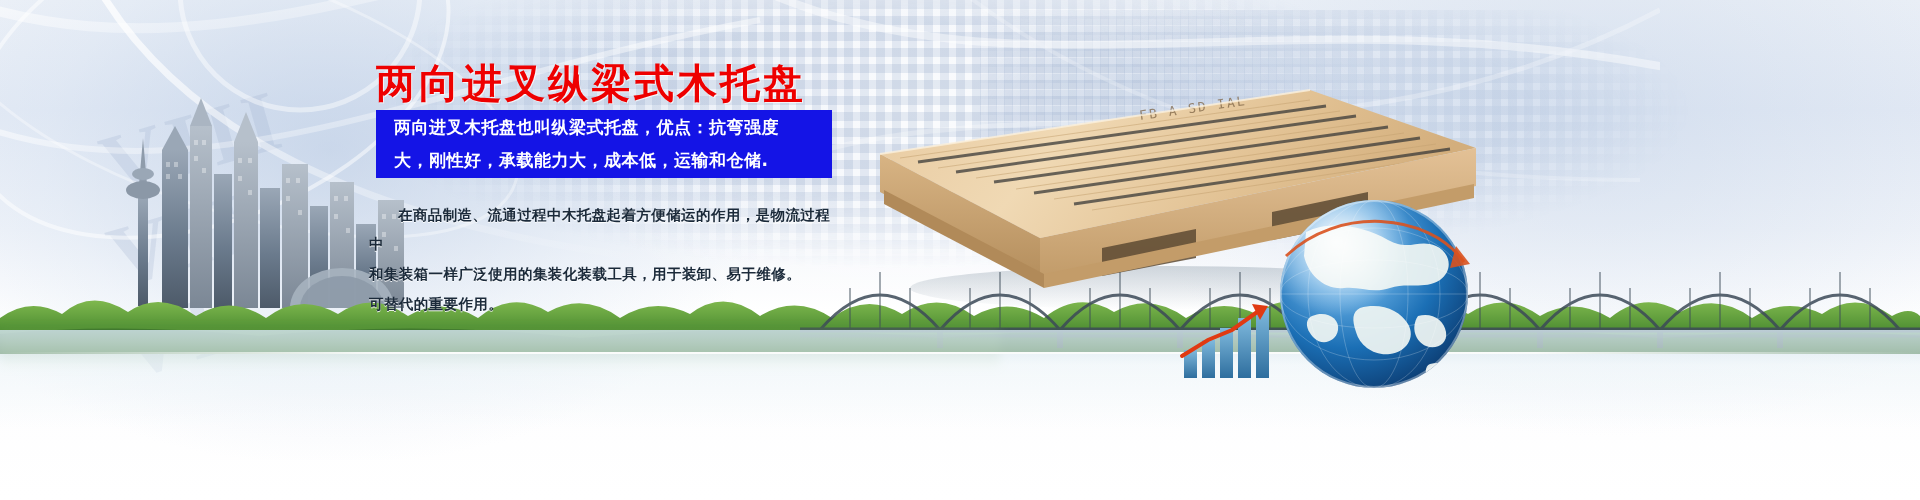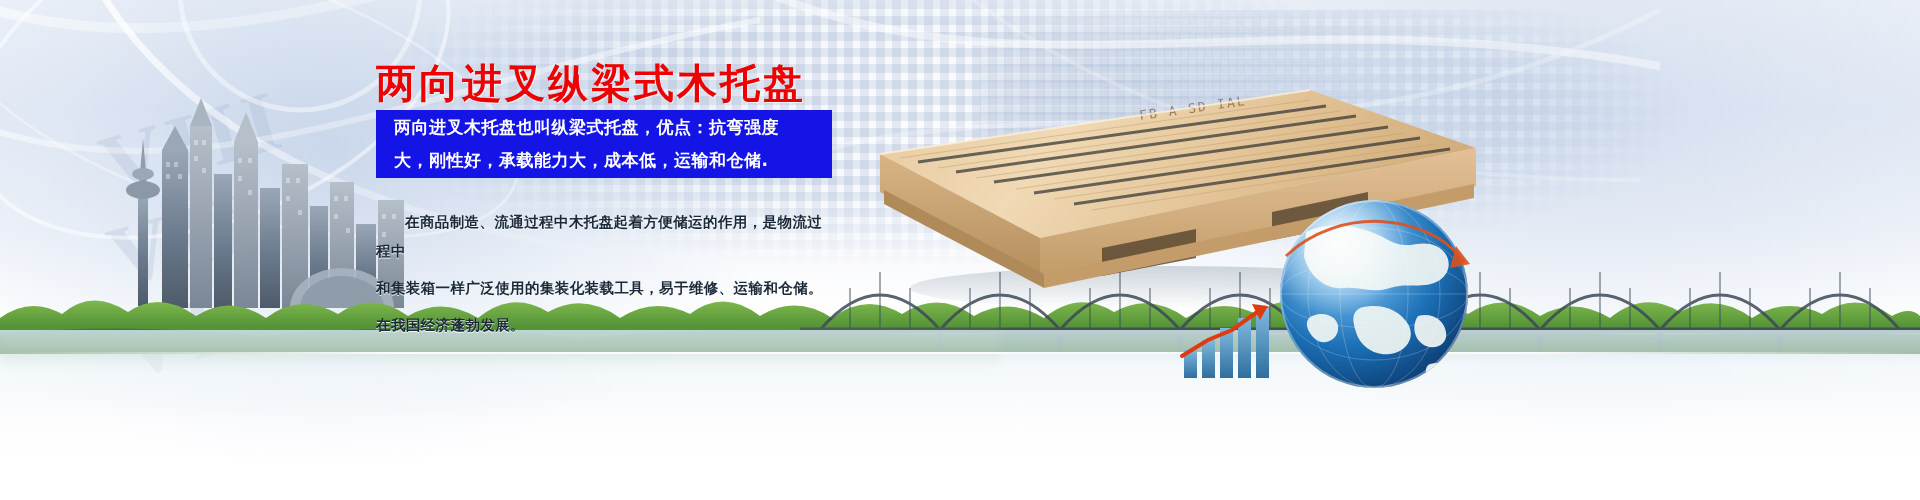--- a/index.html
+++ b/index.html
@@ -94,21 +94,21 @@
   }
   .blue-box .bl{
     color:#ffffff;font-size:17px;line-height:33px;font-weight:700;
     letter-spacing:.5px;white-space:nowrap;
     font-family:"DejaVu Sans","Liberation Sans",sans-serif;
   }
   .para{
     position:absolute;left:368px;top:200px;width:476px;
   }
   .para p{
-    margin:8px;color:#1b2a3a;font-size:14.5px;line-height:29px;
+    margin:1px;color:#1b2a3a;font-size:14.5px;line-height:29px;
     font-weight:700;letter-spacing:.4px;
     text-shadow:0 1px 0 rgba(255,255,255,.85);
     font-family:"DejaVu Sans","Liberation Sans",sans-serif;
   }
   .para p.indent{text-indent:2em;}
 </style>
 </head>
 <body>
 
 <div id="banner">
@@ -418,17 +418,17 @@
 
   <div class="headline">两向进叉纵梁式木托盘</div>
 
   <div class="blue-box">
     <div class="bl">两向进叉木托盘也叫纵梁式托盘，优点：抗弯强度</div>
     <div class="bl">大，刚性好，承载能力大，成本低，运输和仓储.</div>
   </div>
 
   <div class="para">
     <p class="indent">在商品制造、流通过程中木托盘起着方便储运的作用，是物流过程中</p>
-    <p>和集装箱一样广泛使用的集装化装载工具，易于维修、运输和仓储。</p>
-    <p>在我国经济蓬勃发展。</p>
+    <p>和集装箱一样广泛使用的集装化装载工具，用于装卸、易于维修。</p>
+    <p>可替代的重要作用。</p>
   </div>
 
 </div>
 
 </body></html>

